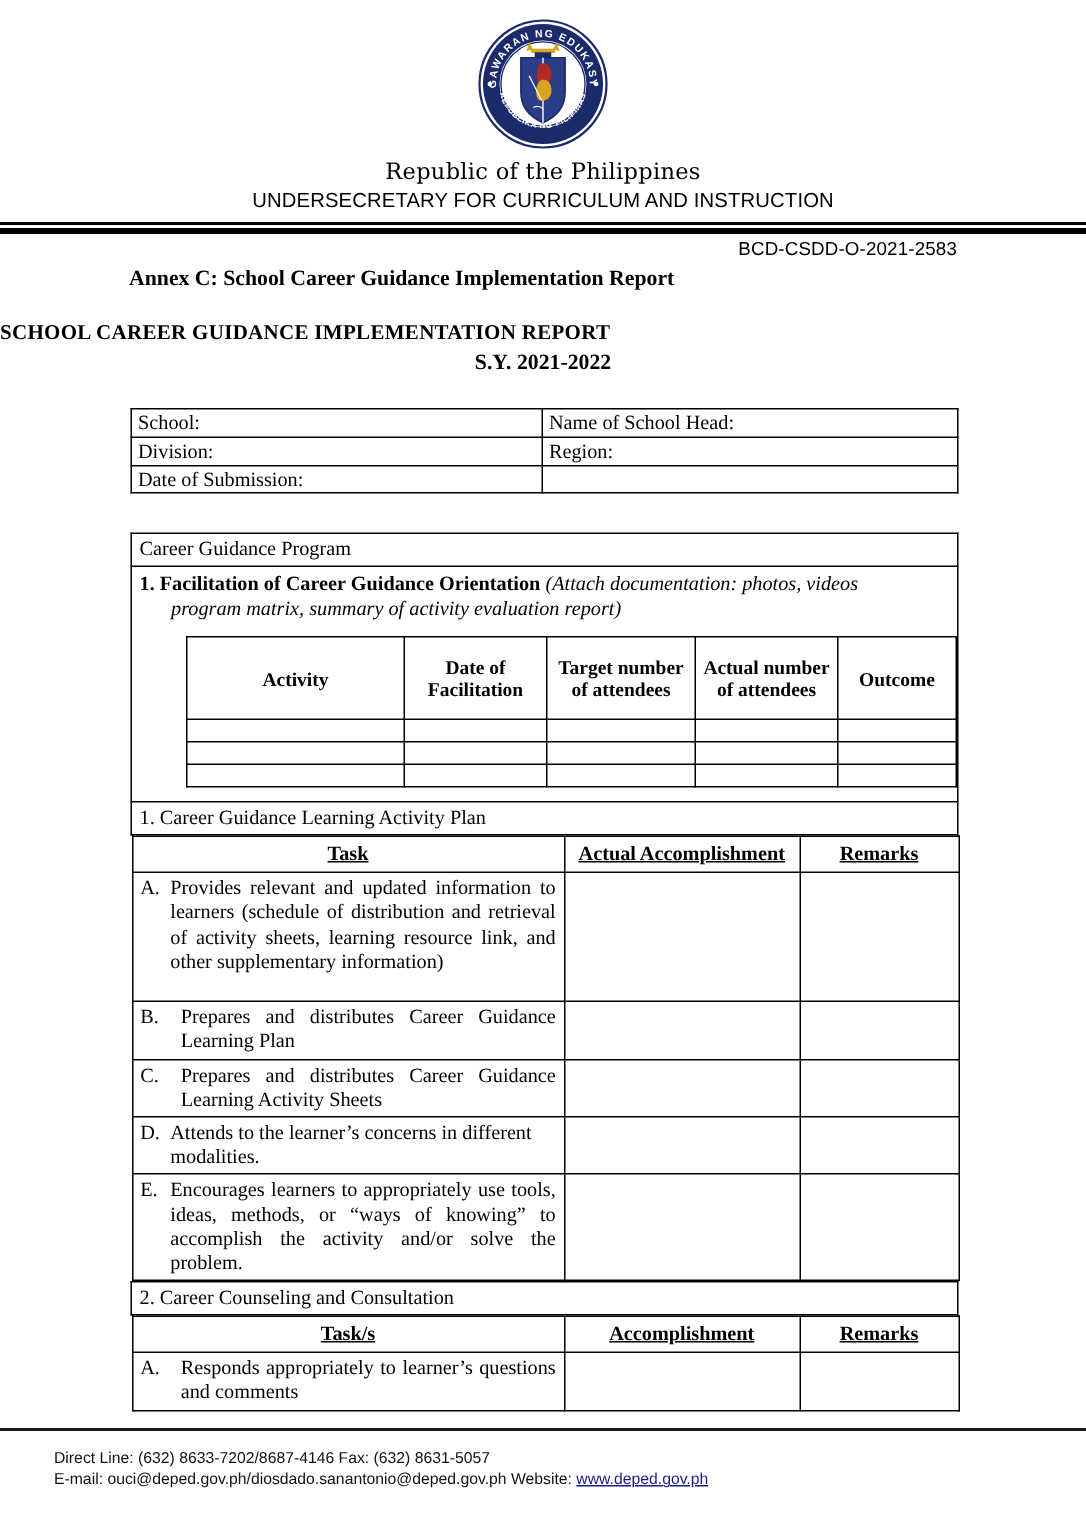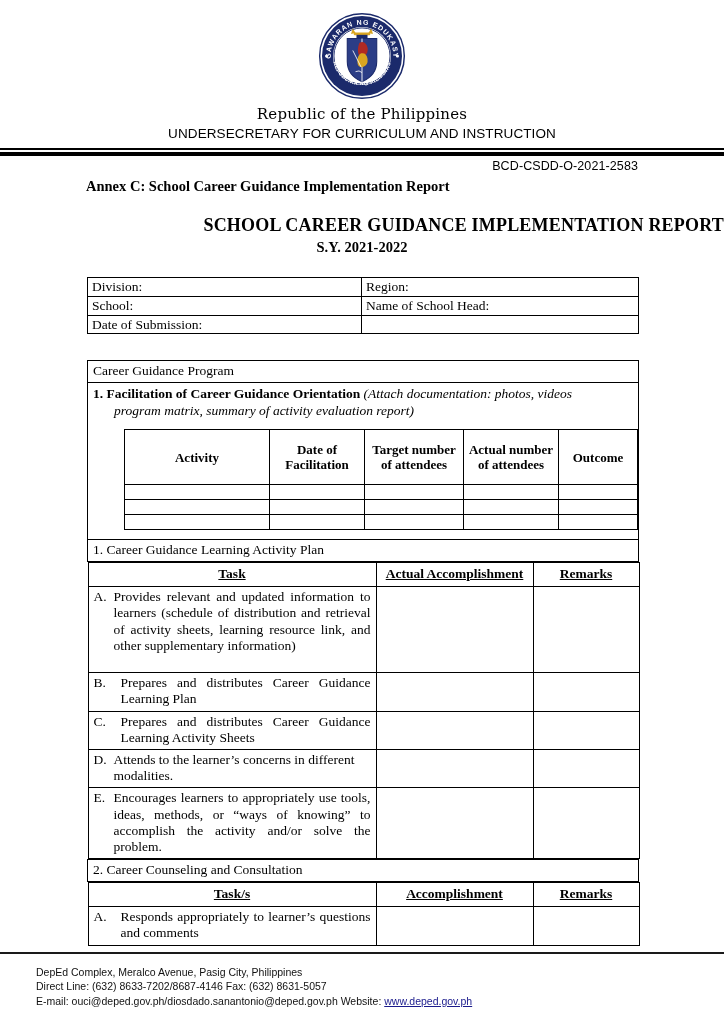--- a/index.html
+++ b/index.html
@@ -74,23 +74,23 @@
     margin-top: 3px;
     letter-spacing: 0.1px;
   }
   .annex {
     font-weight: bold;
     font-size: 14.5px;
     padding-left: 86px;
     margin-top: 5px;
   }
   .title-main {
-    text-align: right;
-    font-weight: bold;
-    font-size: 18px;
+    text-align: left;
+    font-weight: bold;
+    font-size: 14px;
     margin-top: 20px;
     letter-spacing: 0.2px;
   }
   .title-sy {
     text-align: center;
     font-weight: bold;
     font-size: 14.5px;
     margin-top: 3px;
   }
 
@@ -301,26 +301,26 @@
 
 <div class="sheet">
 
   <table class="grid info-table">
     <colgroup>
         <col style="width:274px">
         <col style="width:277px">
       </colgroup>
     <tbody>
       <tr>
+        <td>School:</td>
+        <td>Name of School Head:</td>
+      </tr>
+      <tr>
         <td>Division:</td>
         <td>Region:</td>
-      </tr>
-      <tr>
-        <td>School:</td>
-        <td>Name of School Head:</td>
       </tr>
       <tr>
         <td>Date of Submission:</td>
         <td></td>
       </tr>
     </tbody>
   </table>
 
   <table class="grid program-table">
     <colgroup>
@@ -480,18 +480,17 @@
           </table>
         </td>
       </tr>
 
     </tbody>
   </table>
 </div>
 
 <div class="footer-rule"></div>
 <div class="footer">
-  <div>DepEd Complex, Meralco Avenue, Pasig City, Philippines</div>
   <div>Direct Line: (632) 8633-7202/8687-4146 Fax: (632) 8631-5057</div>
   <div>
     <span>E-mail: ouci@deped.gov.ph/diosdado.sanantonio@deped.gov.ph Website: </span><span class="link">www.deped.gov.ph</span>
   </div>
 </div>
 
 </body></html>

